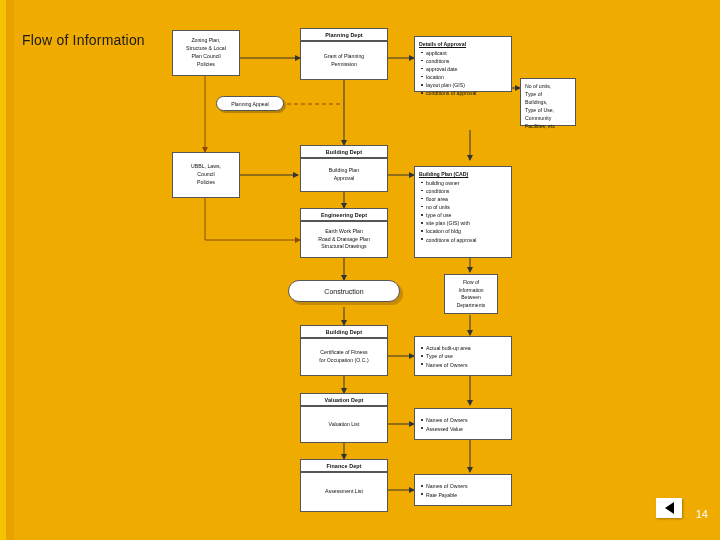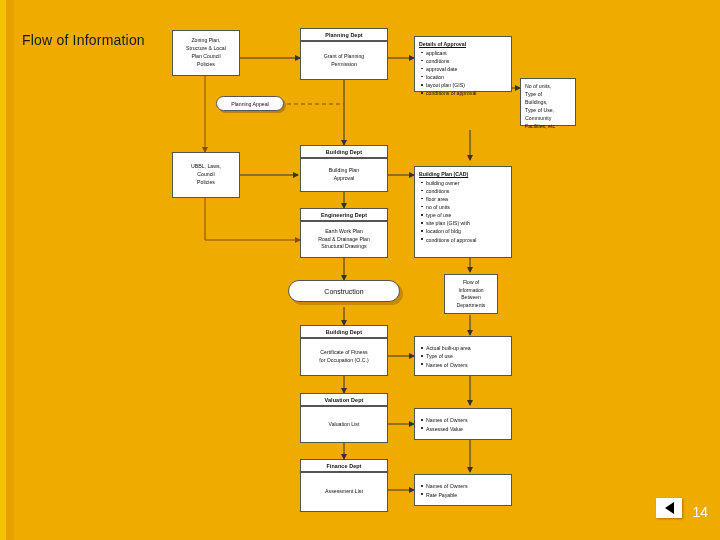--- a/index.html
+++ b/index.html
@@ -114,21 +114,21 @@
     box-shadow:1px 1px 2px rgba(0,0,0,0.3);
   }
   .nav .tri{
     width:0;height:0;
     border-top:6px solid transparent;
     border-bottom:6px solid transparent;
     border-right:9px solid #000;
   }
   #page-number{
     position:absolute;right:12px;bottom:20px;
-    font-size:14px;color:#ffffff;
+    font-size:11px;color:#ffffff;
   }
 </style>
 </head>
 <body>
 
 <div class="left-bar">
   <div class="left-bar-inner"></div>
 </div>
 
 <div id="slide-title">Flow of Information</div>

